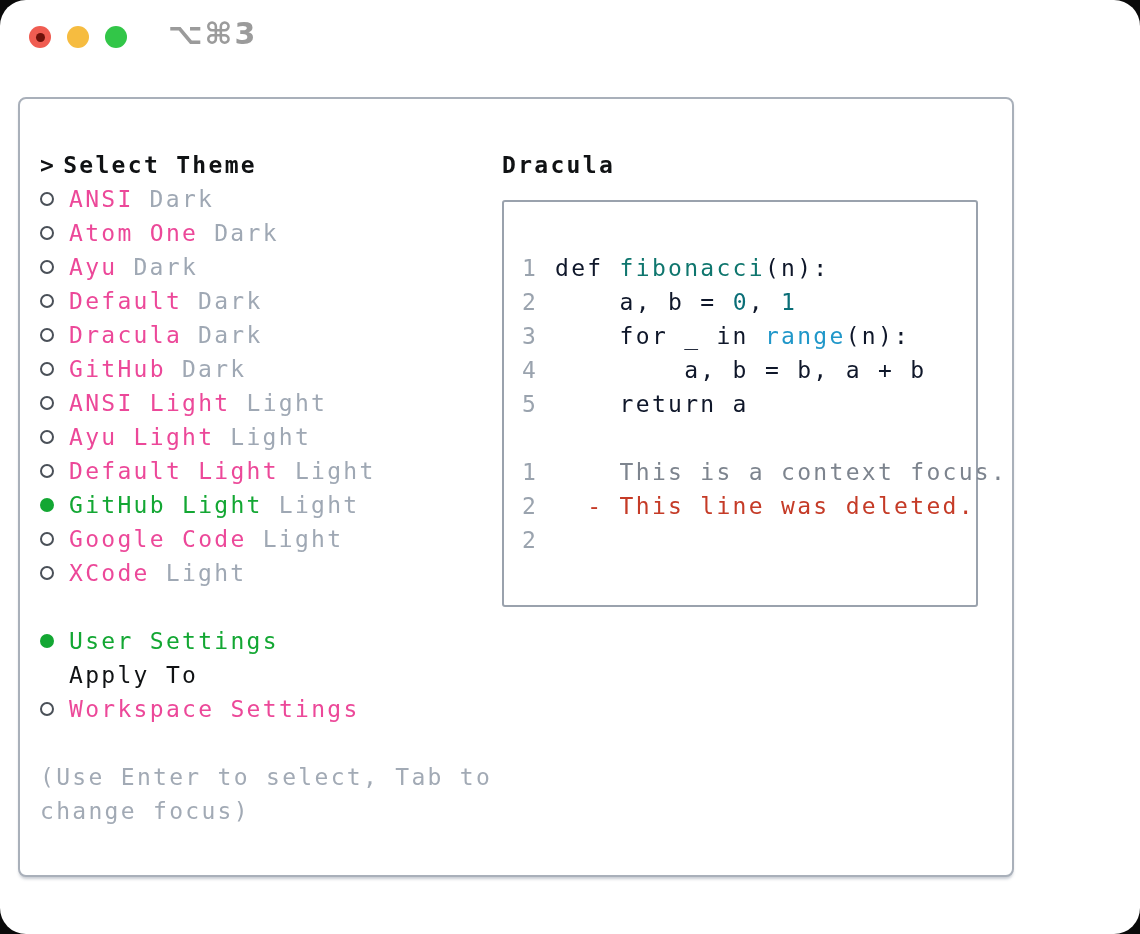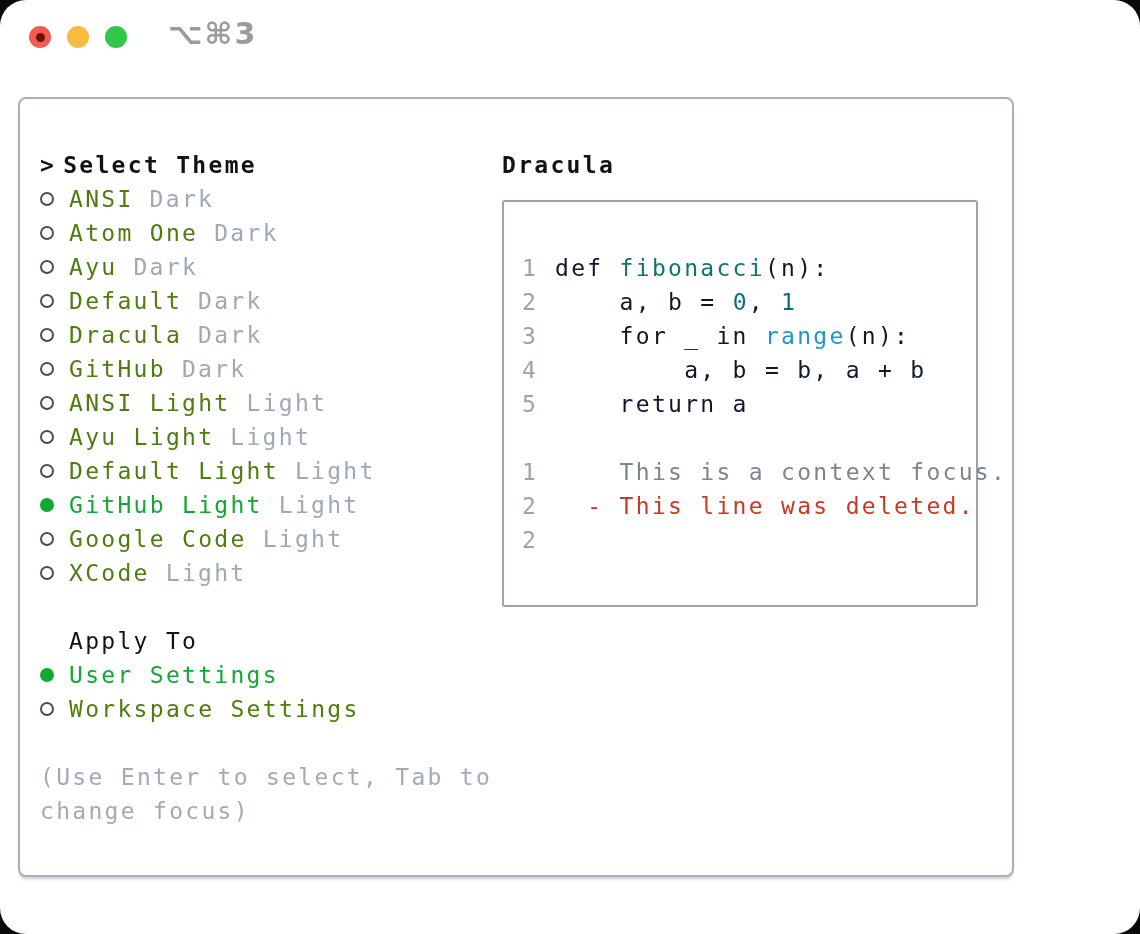--- a/index.html
+++ b/index.html
@@ -30,21 +30,21 @@
   }
   .left-col{position:absolute;left:20px;top:49px;}
   .right-col{position:absolute;left:482px;top:49px;}
   .row{height:34px;display:flex;align-items:center;white-space:pre;}
   .header-row{font-weight:bold;color:#101214;}
   .hdr-label{margin-left:7px;}
   .bullet-cell{width:29px;display:inline-flex;align-items:center;flex:0 0 29px;}
   .bullet{width:14px;height:14px;border-radius:50%;border:2px solid #4a5058;box-sizing:border-box;background:transparent;}
   .row[data-state="selected"] .bullet{background:#13a733;border-color:#13a733;}
   .row[data-state="selected"] .opt-label{color:#13a733;}
-  .opt-label{color:#4d7c0f;}
+  .opt-label{color:#ec4899;}
   .variant{color:#9fa8b4;margin-left:16px;}
   .section-header{color:#101214;margin-left:29px;}
   .hint-row{color:#a2aab5;}
   
   .preview-header{font-weight:bold;color:#101214;height:34px;display:flex;align-items:center;}
   .preview-box{
     margin-top:18px;width:476px;height:407px;box-sizing:border-box;
     border:2px solid #9aa2ad;border-radius:3px;
     padding:49px 0 0 18px;background:#fff;
   }
@@ -137,26 +137,26 @@
         <span class="variant">Light</span>
       </div>
       <div class="row" data-state="default">
         <span class="bullet-cell"><span class="bullet"></span></span>
         <span class="opt-label">XCode</span>
         <span class="variant">Light</span>
       </div>
 
       <div class="row"></div>
 
+      <div class="row" data-state="selected">
+        <span class="bullet-cell"><span class="bullet"></span></span>
+        <span class="opt-label">User Settings</span>
+      </div>
       <div class="row">
         <span class="section-header">Apply To</span>
-      </div>
-      <div class="row" data-state="selected">
-        <span class="bullet-cell"><span class="bullet"></span></span>
-        <span class="opt-label">User Settings</span>
       </div>
       <div class="row" data-state="default">
         <span class="bullet-cell"><span class="bullet"></span></span>
         <span class="opt-label">Workspace Settings</span>
       </div>
 
       <div class="row"></div>
 
       <div class="row hint-row">(Use Enter to select, Tab to</div>
       <div class="row hint-row">change focus)</div>

